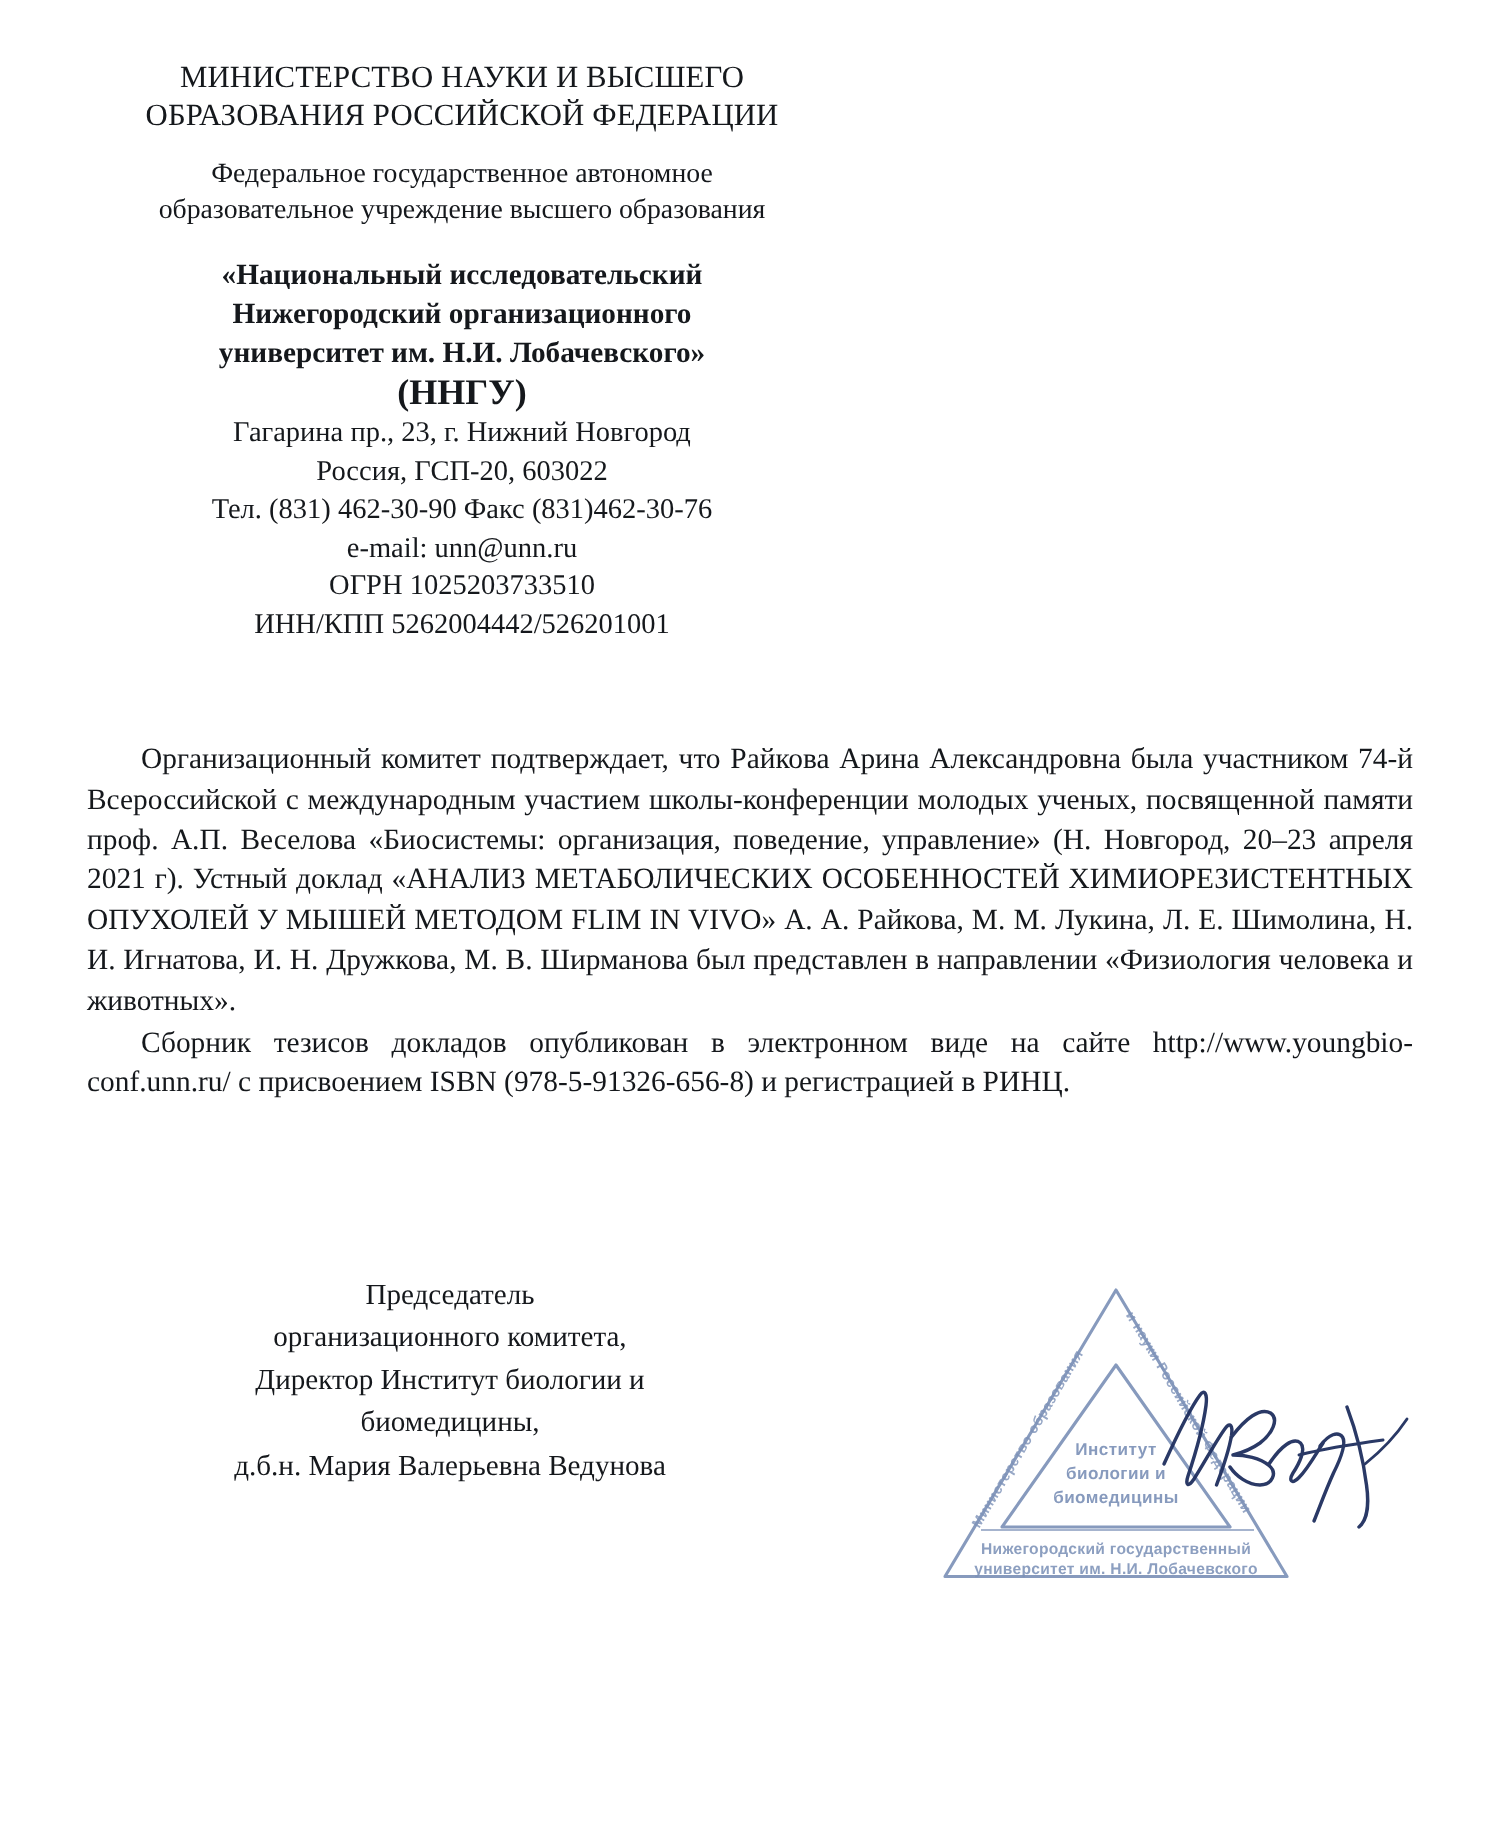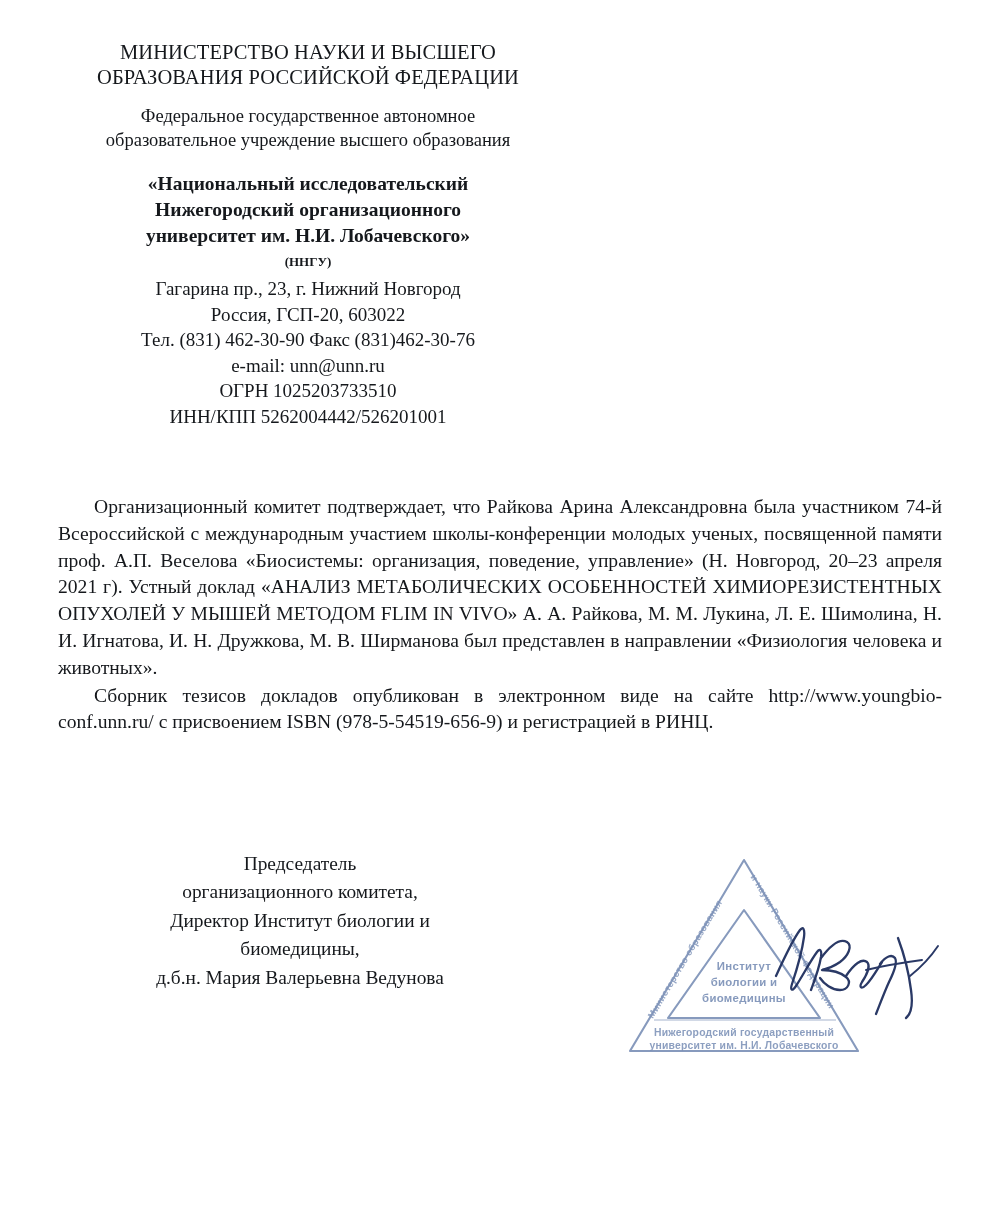--- a/index.html
+++ b/index.html
@@ -46,21 +46,21 @@
     white-space: pre-line;
   }
   .lh-univ {
     margin-top: 19px;
     font-size: 19.5px;
     line-height: 26px;
     font-weight: bold;
     white-space: pre-line;
   }
   .lh-abbr {
-    font-size: 13px;
+    font-size: 24px;
     line-height: 26px;
     font-weight: bold;
   }
   .lh-contact {
     margin-top: 1px;
     font-size: 19px;
     line-height: 25.5px;
     white-space: pre-line;
   }
 
@@ -147,21 +147,21 @@
     <div class="lh-contact">Гагарина пр., 23, г. Нижний Новгород
 Россия, ГСП-20, 603022
 Тел. (831) 462-30-90 Факс (831)462-30-76
 e-mail: unn@unn.ru
 ОГРН 1025203733510
 ИНН/КПП  5262004442/526201001</div>
   </div>
 
   <div class="body-block">
     <p class="para">Организационный комитет подтверждает, что Райкова Арина Александровна была участником 74-й Всероссийской с международным участием школы-конференции молодых ученых, посвященной памяти проф. А.П. Веселова «Биосистемы: организация, поведение, управление» (Н. Новгород, 20–23 апреля 2021 г). Устный доклад «АНАЛИЗ МЕТАБОЛИЧЕСКИХ ОСОБЕННОСТЕЙ ХИМИОРЕЗИСТЕНТНЫХ ОПУХОЛЕЙ У МЫШЕЙ МЕТОДОМ FLIM IN VIVO» А. А. Райкова, М. М. Лукина, Л. Е. Шимолина, Н. И. Игнатова, И. Н. Дружкова, М. В. Ширманова был представлен в направлении «Физиология человека и животных».</p>
-    <p class="para">Сборник тезисов докладов опубликован в электронном виде на сайте http://www.youngbio-conf.unn.ru/ с присвоением ISBN (978-5-54519-656-9) и регистрацией в РИНЦ.</p>
+    <p class="para">Сборник тезисов докладов опубликован в электронном виде на сайте http://www.youngbio-conf.unn.ru/ с присвоением ISBN (978-5-91326-656-8) и регистрацией в РИНЦ.</p>
   </div>
 
   <div class="signature-block">
     <div class="sig-line">Председатель
 организационного комитета,
 Директор Институт биологии и
 биомедицины,
 д.б.н. Мария Валерьевна Ведунова</div>
   </div>
 

